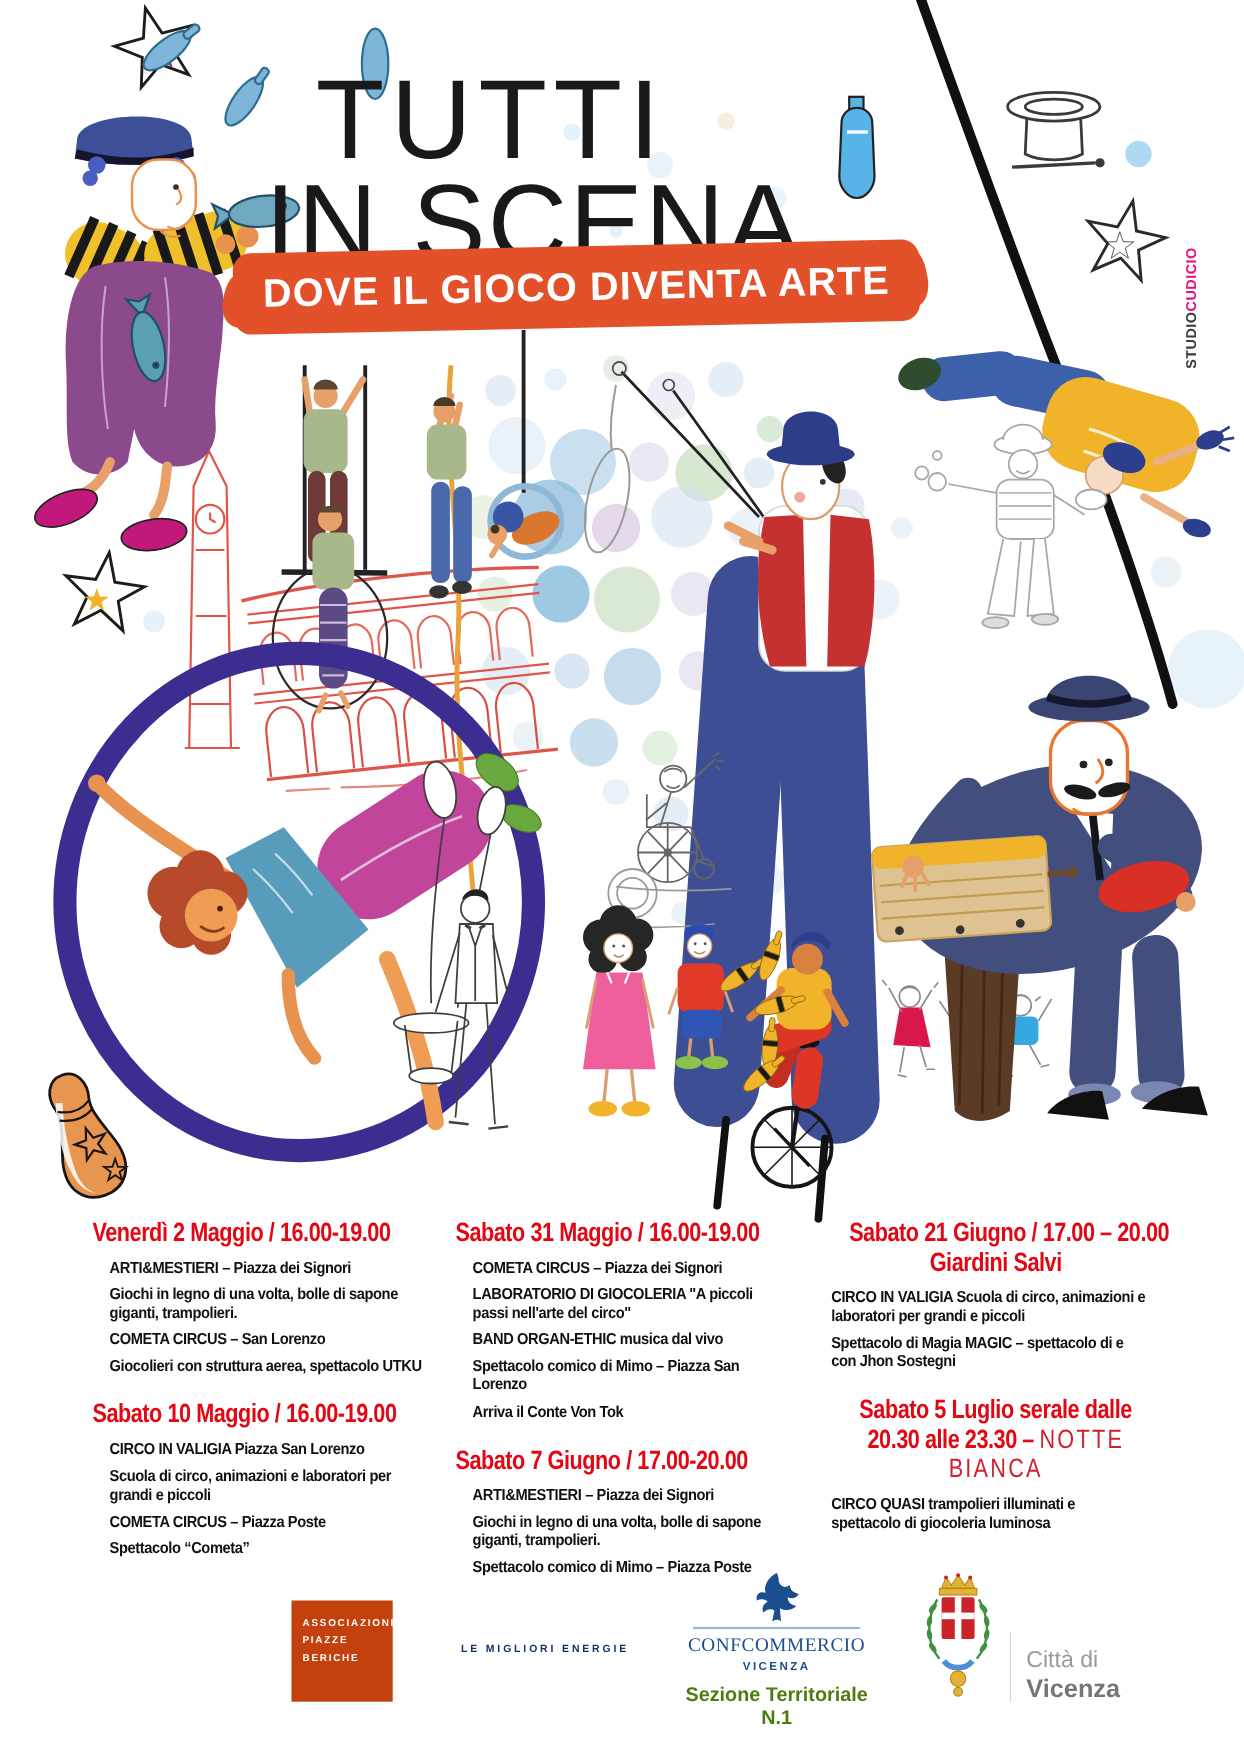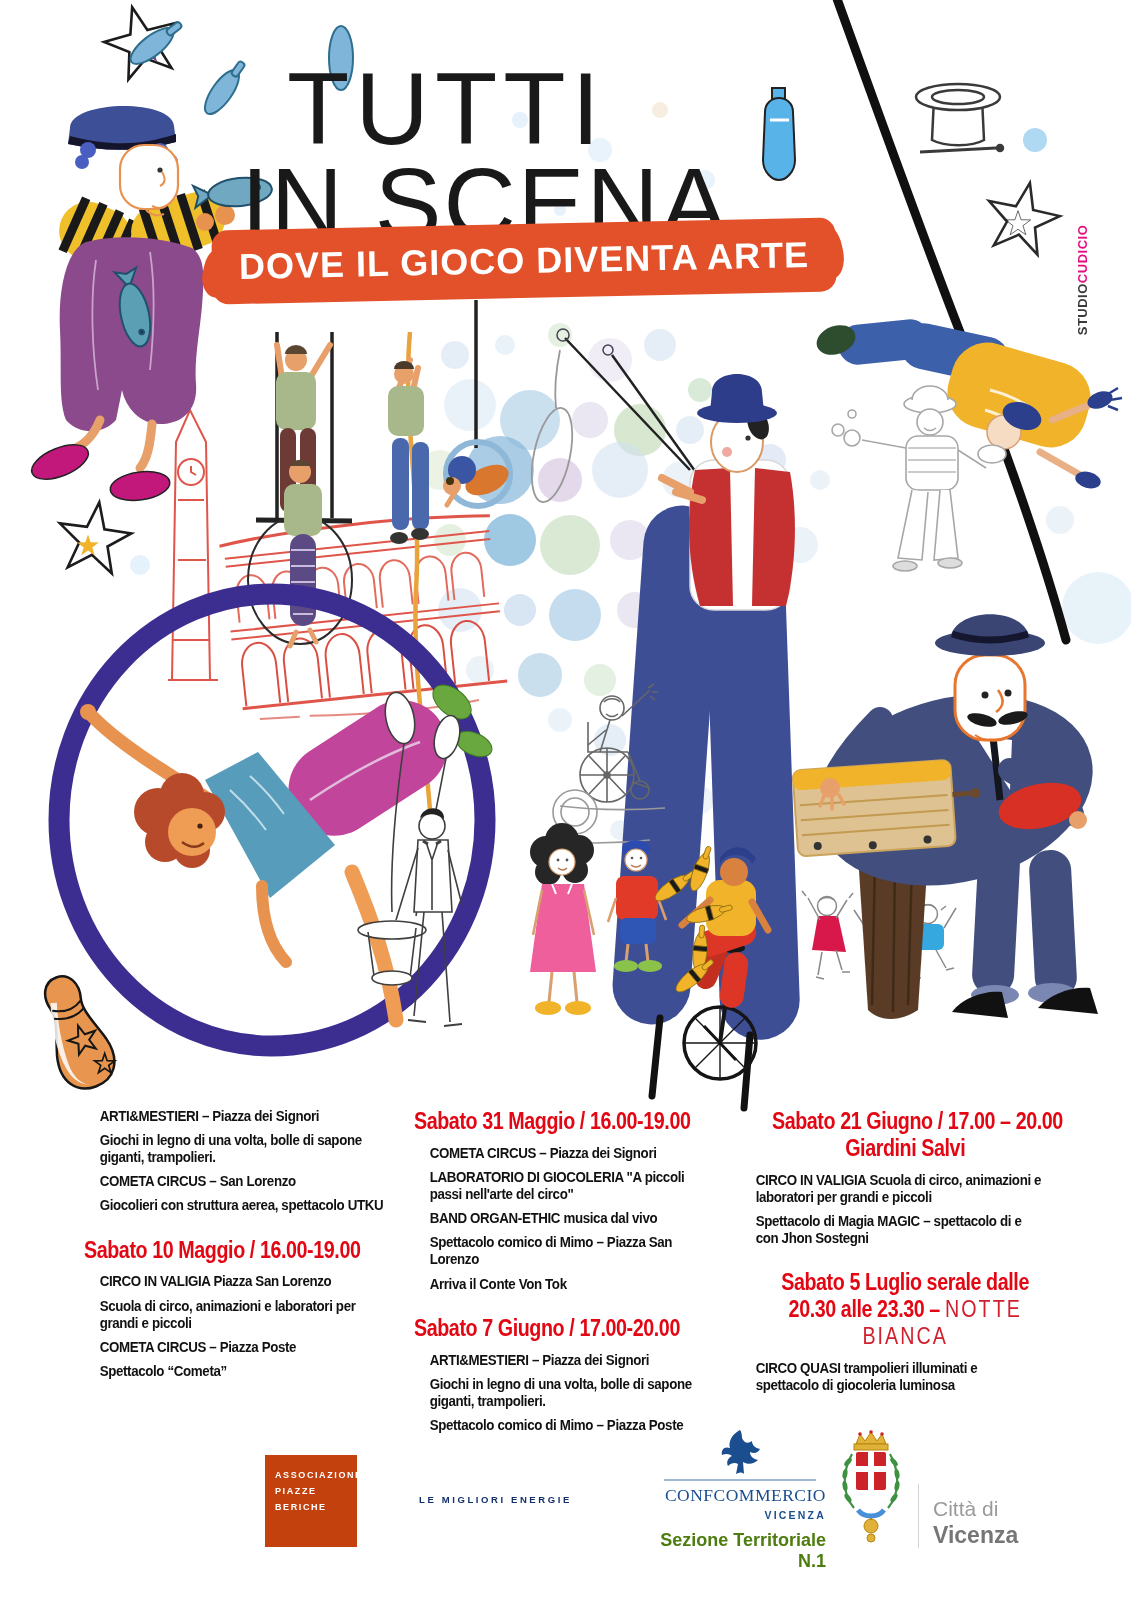--- a/index.html
+++ b/index.html
@@ -45,21 +45,21 @@
 
   
   .flogo{position:absolute;z-index:5}
   .logo-apb{left:265px;top:1455px;width:92px;height:92px;background:#c2410c;color:#fff;
             box-sizing:border-box;padding:13px 0 0 10px}
   .apb-line{font-size:9px;font-weight:700;letter-spacing:1.6px;line-height:1.75}
   .logo-agsm{left:408px;top:1478px;width:175px;text-align:center}
   .agsm-name{font-size:42px;font-weight:700;letter-spacing:-1px;line-height:1}
   .agsm-b{color:#2456a4}.agsm-r{color:#d6173c}
   .agsm-tag{font-size:9.5px;font-weight:700;letter-spacing:2.6px;color:#13306b;margin-top:16px}
-  .logo-conf{left:654px;top:1428px;width:172px;text-align:right;color:#1a4e8e}
+  .logo-conf{left:620px;top:1428px;width:172px;text-align:center;color:#1a4e8e}
   .conf-rule{height:2px;background:#9db7d4;margin:3px 10px 0}
   .conf-name{font-family:"Liberation Serif",serif;font-size:17.5px;letter-spacing:.5px;margin-top:4px}
   .conf-city{font-size:10.5px;font-weight:700;letter-spacing:2.2px;margin-top:3px}
   .conf-sect{font-size:18px;font-weight:700;margin-top:9px;color:#4d7c0f}
   .logo-vic{left:838px;top:1428px;display:flex;align-items:flex-end;gap:14px}
   .vic-div{width:1px;height:64px;background:#d5d5d5}
   .vic1{font-size:21px;color:#9a9a9a;line-height:1.25}
   .vic2{font-size:23px;color:#767676;font-weight:700;line-height:1.1}
 </style>
 </head>
@@ -539,20 +539,21 @@
   </div>
 
   <div class="studio">
     <span class="s1">STUDIO</span><span class="s2">CUDICIO</span>
   </div>
 
   <div class="events">
 
     <div class="ecol ecol1">
       <div class="event">
+        <h3 class="ehead"><span class="hx">Venerdì 2 Maggio / 16.00-19.00</span></h3>
         <p class="eline">ARTI&amp;MESTIERI – Piazza dei Signori</p>
         <p class="eline">Giochi in legno di una volta, bolle di sapone giganti, trampolieri.</p>
         <p class="eline">COMETA CIRCUS – San Lorenzo</p>
         <p class="eline">Giocolieri con struttura aerea, spettacolo UTKU</p>
       </div>
       <div class="event">
         <h3 class="ehead"><span class="hx">Sabato 10 Maggio / 16.00-19.00</span></h3>
         <p class="eline">CIRCO IN VALIGIA Piazza San Lorenzo</p>
         <p class="eline">Scuola di circo, animazioni e laboratori per grandi e piccoli</p>
         <p class="eline">COMETA CIRCUS – Piazza Poste</p>

